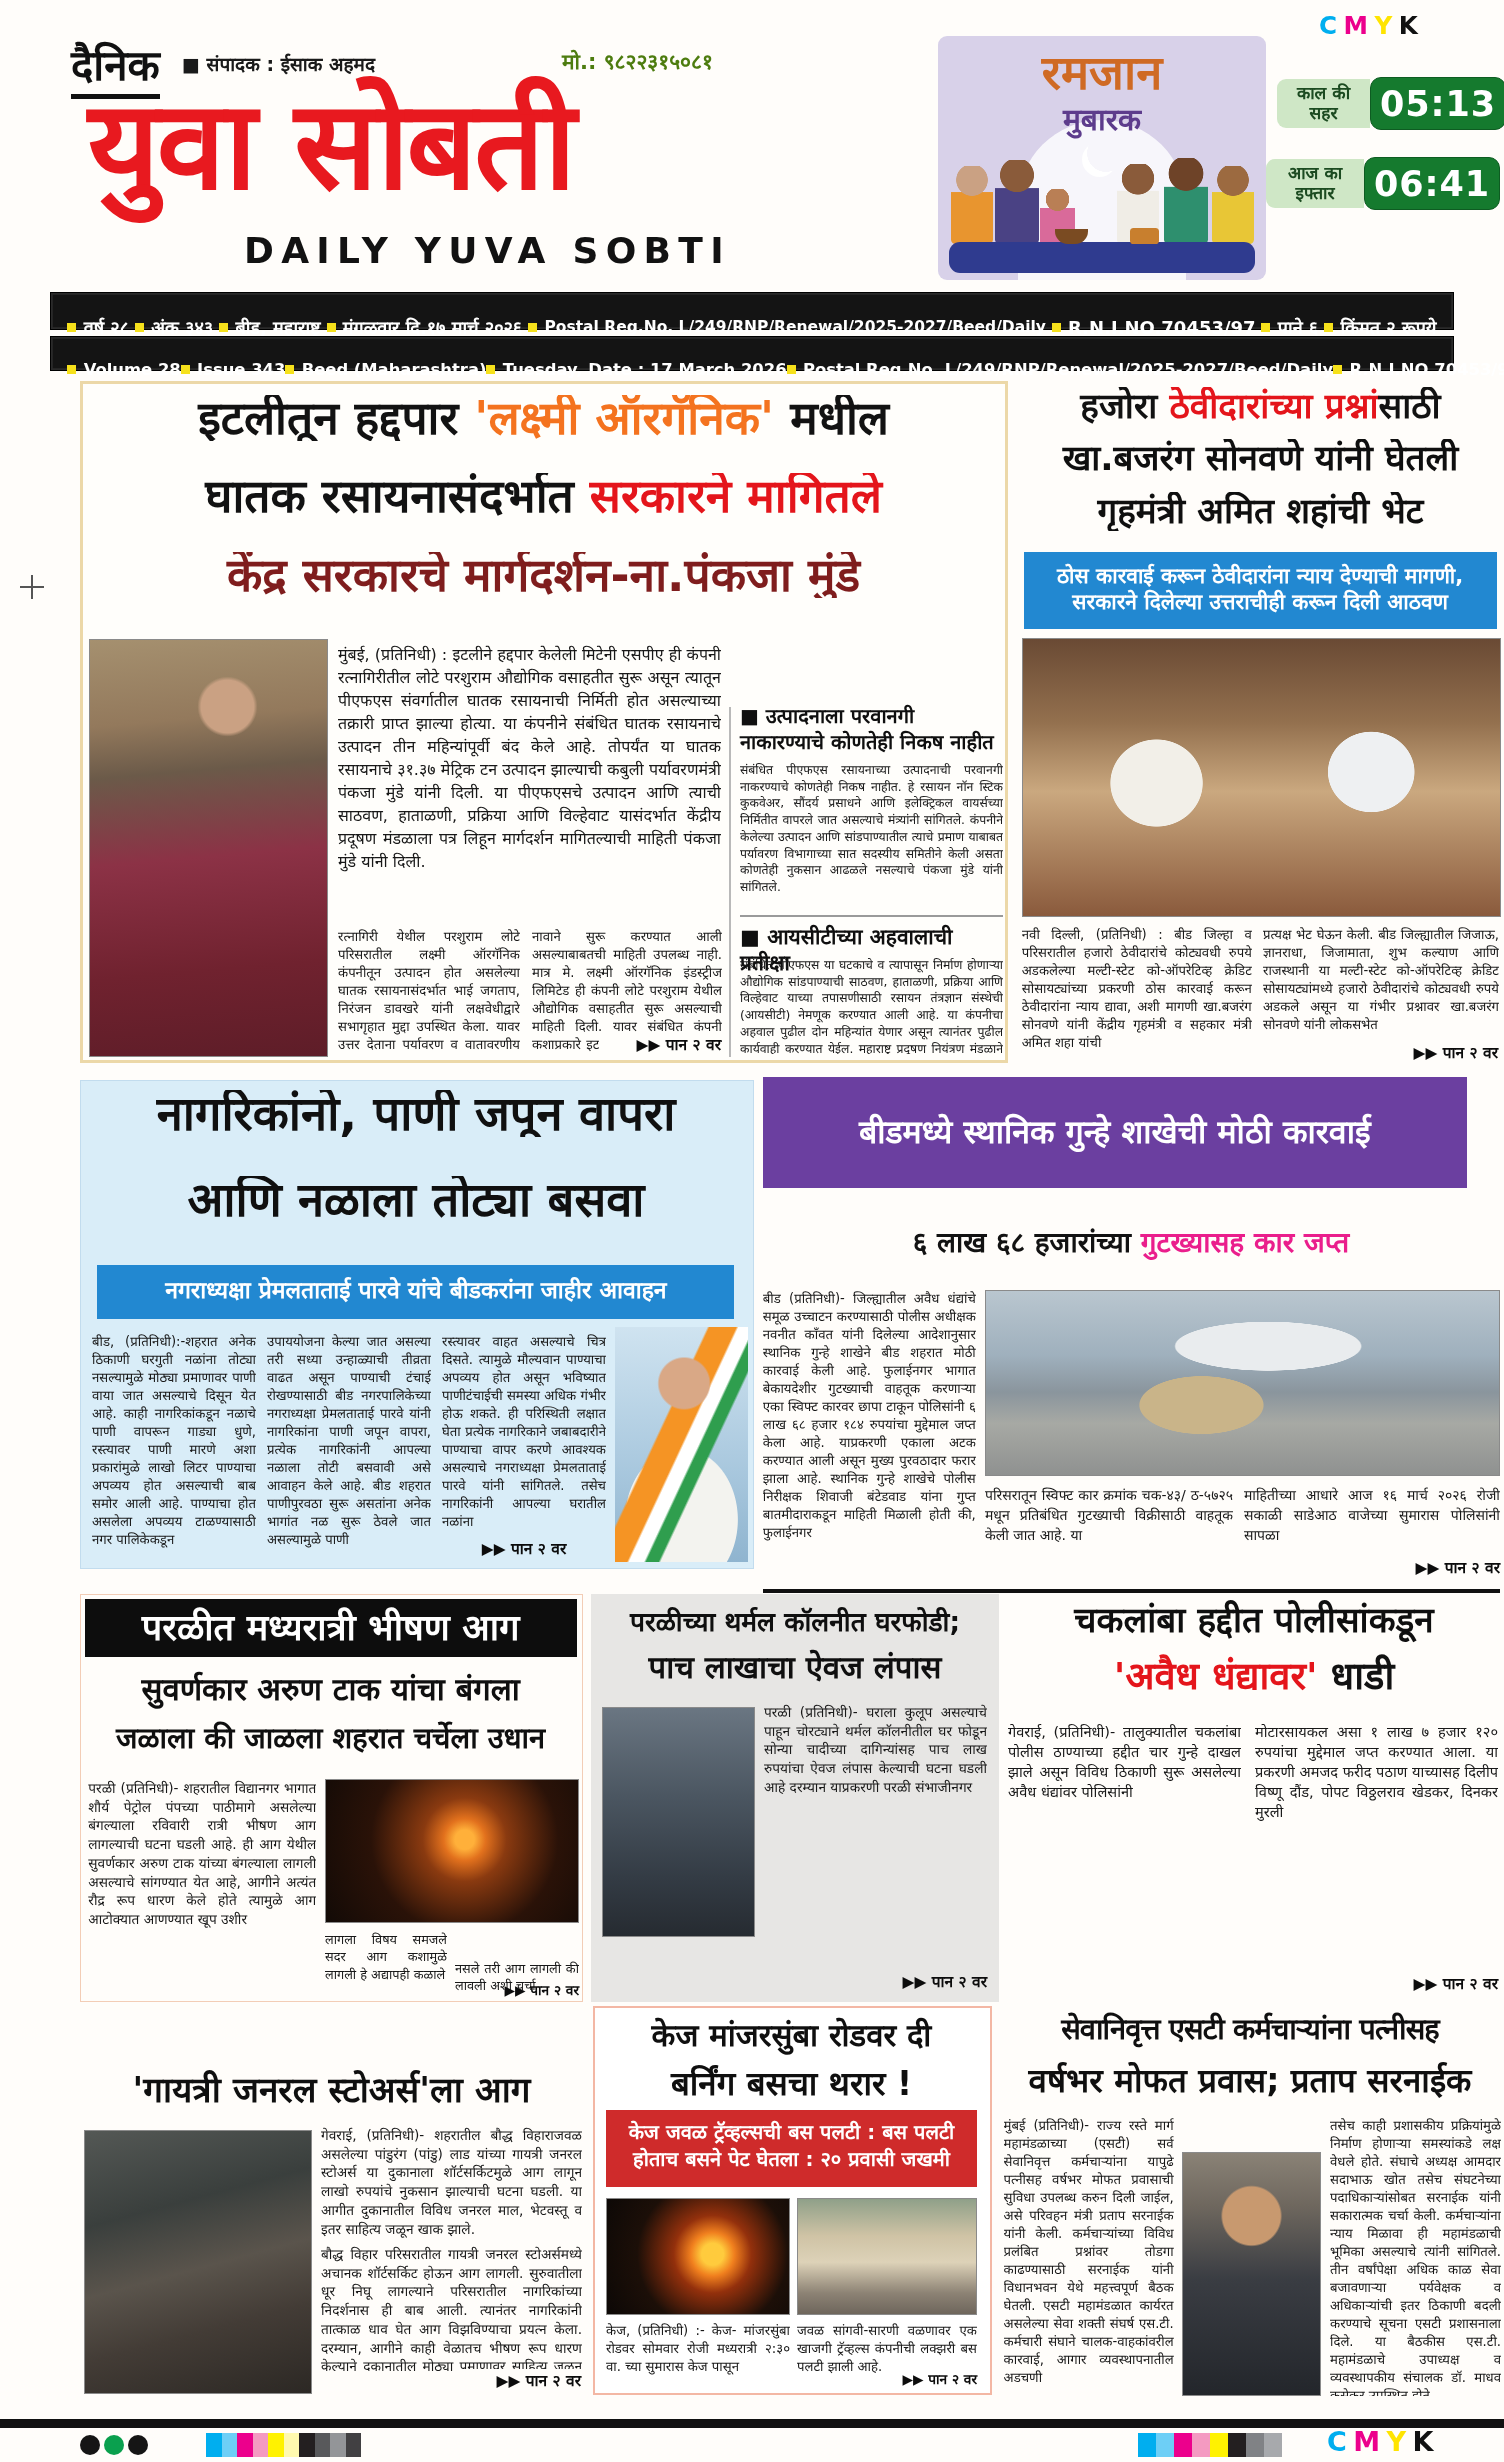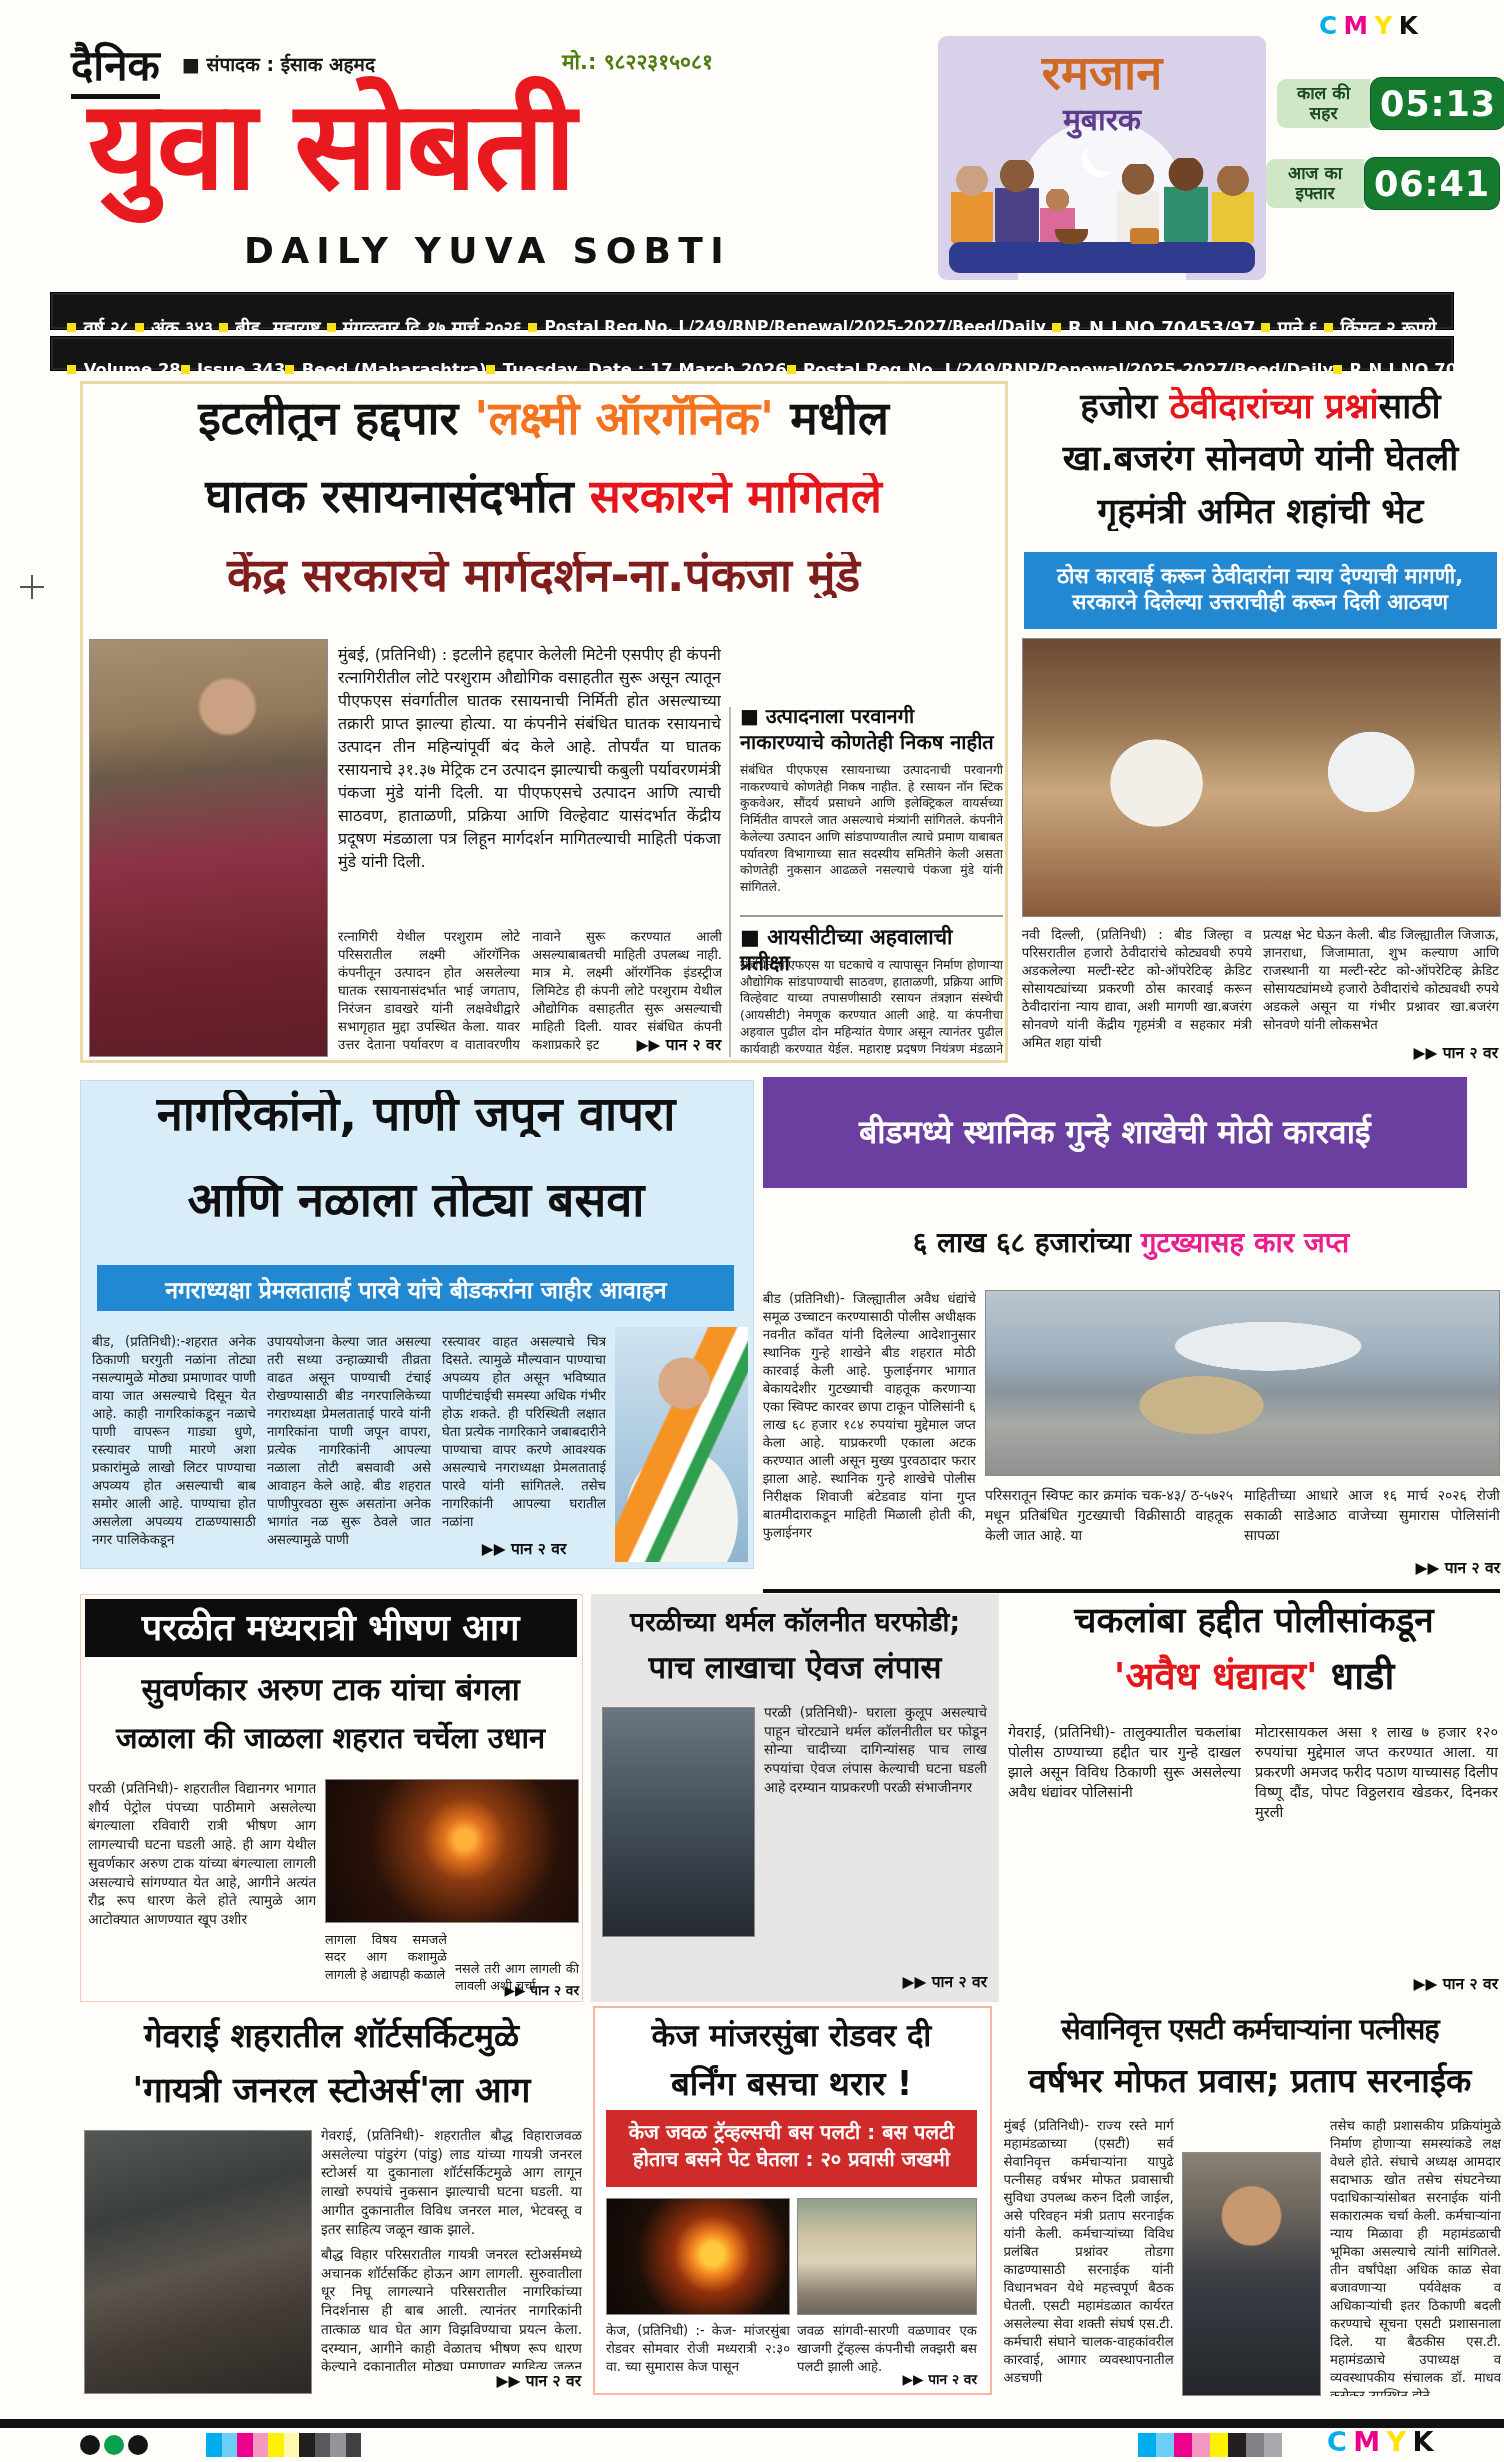--- a/index.html
+++ b/index.html
@@ -215,21 +215,21 @@
     <div class="abs" style="left:3.6px;top:171px;width:473px;height:77px;background:#2288d1;color:#fff;font-weight:bold;font-size:21px;line-height:26.4px;text-align:center;padding:11px 12.8px;box-sizing:border-box;">ठोस कारवाई करून ठेवीदारांना न्याय देण्याची मागणी, सरकारने दिलेल्या उत्तराचीही करून दिली आठवण</div>
     <div class="abs photo ph-shah" style="left:1.8px;top:257px;width:479px;height:279px;"></div>
     <div class="abs bt" style="left:1.8px;top:545px;width:230px;height:135px;font-size:13.2px;line-height:18px;">नवी दिल्ली, (प्रतिनिधी) : बीड जिल्हा व परिसरातील हजारो ठेवीदारांचे कोट्यवधी रुपये अडकलेल्या मल्टी-स्टेट को-ऑपरेटिव्ह क्रेडिट सोसायट्यांच्या प्रकरणी ठोस कारवाई करून ठेवीदारांना न्याय द्यावा, अशी मागणी खा.बजरंग सोनवणे यांनी केंद्रीय गृहमंत्री व सहकार मंत्री अमित शहा यांची</div>
     <div class="abs bt" style="left:243px;top:545px;width:236px;height:135px;font-size:13.2px;line-height:18px;">प्रत्यक्ष भेट घेऊन केली. बीड जिल्ह्यातील जिजाऊ, ज्ञानराधा, जिजामाता, शुभ कल्याण आणि राजस्थानी या मल्टी-स्टेट को-ऑपरेटिव्ह क्रेडिट सोसायट्यांमध्ये हजारो ठेवीदारांचे कोट्यवधी रुपये अडकले असून या गंभीर प्रश्नावर खा.बजरंग सोनवणे यांनी लोकसभेत</div>
     <div class="abs mk" style="left:348px;top:660px;width:130px;background:#fffdfa;">▶▶ पान २ वर</div>
   </div>
 
   <div class="abs" style="left:80px;top:1080px;width:674px;height:489px;background:#d9edf8;border:1.8px solid #c2dcee;box-sizing:border-box;">
     <div class="abs hl" style="left:0;top:9px;width:670px;font-size:47px;line-height:1;color:#101010;">नागरिकांनो, पाणी जपून वापरा</div>
     <div class="abs hl" style="left:0;top:95px;width:670px;font-size:47px;line-height:1;color:#101010;">आणि नळाला तोट्या बसवा</div>
-    <div class="abs" style="left:16.4px;top:184px;width:637px;height:46px;background:#2288d1;color:#fff;font-weight:bold;font-size:23px;line-height:51px;text-align:center;white-space:nowrap;overflow:hidden;">नगराध्यक्षा प्रेमलताताई पारवे यांचे बीडकरांना जाहीर आवाहन</div>
+    <div class="abs" style="left:16.4px;top:184px;width:637px;height:54px;background:#2288d1;color:#fff;font-weight:bold;font-size:23px;line-height:51px;text-align:center;white-space:nowrap;overflow:hidden;">नगराध्यक्षा प्रेमलताताई पारवे यांचे बीडकरांना जाहीर आवाहन</div>
     <div class="abs bt" style="left:11px;top:252px;width:164px;height:226px;font-size:13.2px;line-height:18px;">बीड, (प्रतिनिधी):-शहरात अनेक ठिकाणी घरगुती नळांना तोट्या नसल्यामुळे मोठ्या प्रमाणावर पाणी वाया जात असल्याचे दिसून येत आहे. काही नागरिकांकडून नळाचे पाणी वापरून गाड्या धुणे, रस्त्यावर पाणी मारणे अशा प्रकारांमुळे लाखो लिटर पाण्याचा अपव्यय होत असल्याची बाब समोर आली आहे. पाण्याचा होत असलेला अपव्यय टाळण्यासाठी नगर पालिकेकडून</div>
     <div class="abs bt" style="left:186px;top:252px;width:164px;height:226px;font-size:13.2px;line-height:18px;">उपाययोजना केल्या जात असल्या तरी सध्या उन्हाळ्याची तीव्रता वाढत असून पाण्याची टंचाई रोखण्यासाठी बीड नगरपालिकेच्या नगराध्यक्षा प्रेमलताताई पारवे यांनी नागरिकांना पाणी जपून वापरा, प्रत्येक नागरिकांनी आपल्या नळाला तोटी बसवावी असे आवाहन केले आहे. बीड शहरात पाणीपुरवठा सुरू असतांना अनेक भागांत नळ सुरू ठेवले जात असल्यामुळे पाणी</div>
     <div class="abs bt" style="left:361px;top:252px;width:164px;height:202px;font-size:13.2px;line-height:18px;">रस्त्यावर वाहत असल्याचे चित्र दिसते. त्यामुळे मौल्यवान पाण्याचा अपव्यय होत असून भविष्यात पाणीटंचाईची समस्या अधिक गंभीर होऊ शकते. ही परिस्थिती लक्षात घेता प्रत्येक नागरिकाने जबाबदारीने पाण्याचा वापर करणे आवश्यक असल्याचे नगराध्यक्षा प्रेमलताताई पारवे यांनी सांगितले. तसेच नागरिकांनी आपल्या घरातील नळांना</div>
     <div class="abs mk" style="left:361px;top:456px;width:164px;text-align:center;">▶▶ पान २ वर</div>
     <div class="abs photo ph-premlata" style="left:534px;top:246px;width:133px;height:235px;border:none;"></div>
   </div>
 
   <div class="abs" style="left:761px;top:1071px;width:740px;height:522px;">
     <div class="abs" style="left:1.8px;top:5.5px;width:704px;height:111px;background:#6b3fa0;color:#fff;font-weight:bold;font-size:32px;line-height:111px;text-align:center;white-space:nowrap;overflow:hidden;">बीडमध्ये स्थानिक गुन्हे शाखेची मोठी कारवाई</div>
     <div class="abs hl" style="left:0;top:131px;width:740px;font-size:28px;line-height:82px;height:82px;">
@@ -267,21 +267,20 @@
     <div class="abs hl" style="left:0;top:3.6px;width:492px;font-size:35px;line-height:1.3;">चकलांबा हद्दीत पोलीसांकडून</div>
     <div class="abs hl" style="left:0;top:58px;width:492px;font-size:38px;line-height:1.3;">
       <span style="color:#e4151b;">'अवैध धंद्यावर'</span><span style="color:#121212;"> धाडी</span>
     </div>
     <div class="abs bt" style="left:0;top:128px;width:233px;height:274px;font-size:14.6px;line-height:20px;">गेवराई, (प्रतिनिधी)- तालुक्यातील चकलांबा पोलीस ठाण्याच्या हद्दीत चार गुन्हे दाखल झाले असून विविध ठिकाणी सुरू असलेल्या अवैध धंद्यांवर पोलिसांनी</div>
     <div class="abs bt" style="left:247px;top:128px;width:243px;height:274px;font-size:14.6px;line-height:20px;">मोटारसायकल असा १ लाख ७ हजार १२० रुपयांचा मुद्देमाल जप्त करण्यात आला. या प्रकरणी अमजद फरीद पठाण याच्यासह दिलीप विष्णू दौंड, पोपट विठ्ठलराव खेडकर, दिनकर मुरली</div>
     <div class="abs mk" style="left:353px;top:378px;width:137px;">▶▶ पान २ वर</div>
   </div>
 
   <div class="abs" style="left:80px;top:2006px;width:503px;height:392px;">
-    <div class="abs hl" style="left:0;top:7.3px;width:503px;font-size:33px;line-height:1.4;">गेवराई शहरातील शॉर्टसर्किटमुळे</div>
     <div class="abs hl" style="left:0;top:60px;width:503px;font-size:35px;line-height:1.4;">'गायत्री जनरल स्टोअर्स'ला आग</div>
     <div class="abs photo ph-rubble" style="left:3.6px;top:124px;width:228px;height:264px;"></div>
     <div class="abs bt" style="left:241px;top:120px;width:261px;height:115px;font-size:13.7px;line-height:18.7px;">गेवराई, (प्रतिनिधी)- शहरातील बौद्ध विहाराजवळ असलेल्या पांडुरंग (पांडु) लाड यांच्या गायत्री जनरल स्टोअर्स या दुकानाला शॉर्टसर्किटमुळे आग लागून लाखो रुपयांचे नुकसान झाल्याची घटना घडली. या आगीत दुकानातील विविध जनरल माल, भेटवस्तू व इतर साहित्य जळून खाक झाले.</div>
     <div class="abs bt" style="left:241px;top:239px;width:261px;height:126px;font-size:13.7px;line-height:18.7px;">बौद्ध विहार परिसरातील गायत्री जनरल स्टोअर्समध्ये अचानक शॉर्टसर्किट होऊन आग लागली. सुरुवातीला धूर निघू लागल्याने परिसरातील नागरिकांच्या निदर्शनास ही बाब आली. त्यानंतर नागरिकांनी तात्काळ धाव घेत आग विझविण्याचा प्रयत्न केला. दरम्यान, आगीने काही वेळातच भीषण रूप धारण केल्याने दुकानातील मोठ्या प्रमाणावर साहित्य जळून गेले.</div>
     <div class="abs mk" style="left:378px;top:363px;width:123px;background:#fffdfa;">▶▶ पान २ वर</div>
   </div>
 
   <div class="abs" style="left:593px;top:2006px;width:399px;height:389px;border:2.7px solid #f3b7a4;box-sizing:border-box;background:#fff;">
     <div class="abs hl" style="left:0;top:5.5px;width:393px;font-size:31px;line-height:1.4;">केज मांजरसुंबा रोडवर दी</div>
     <div class="abs hl" style="left:0;top:53px;width:393px;font-size:33px;line-height:1.4;">बर्निंग बसचा थरार !</div>

